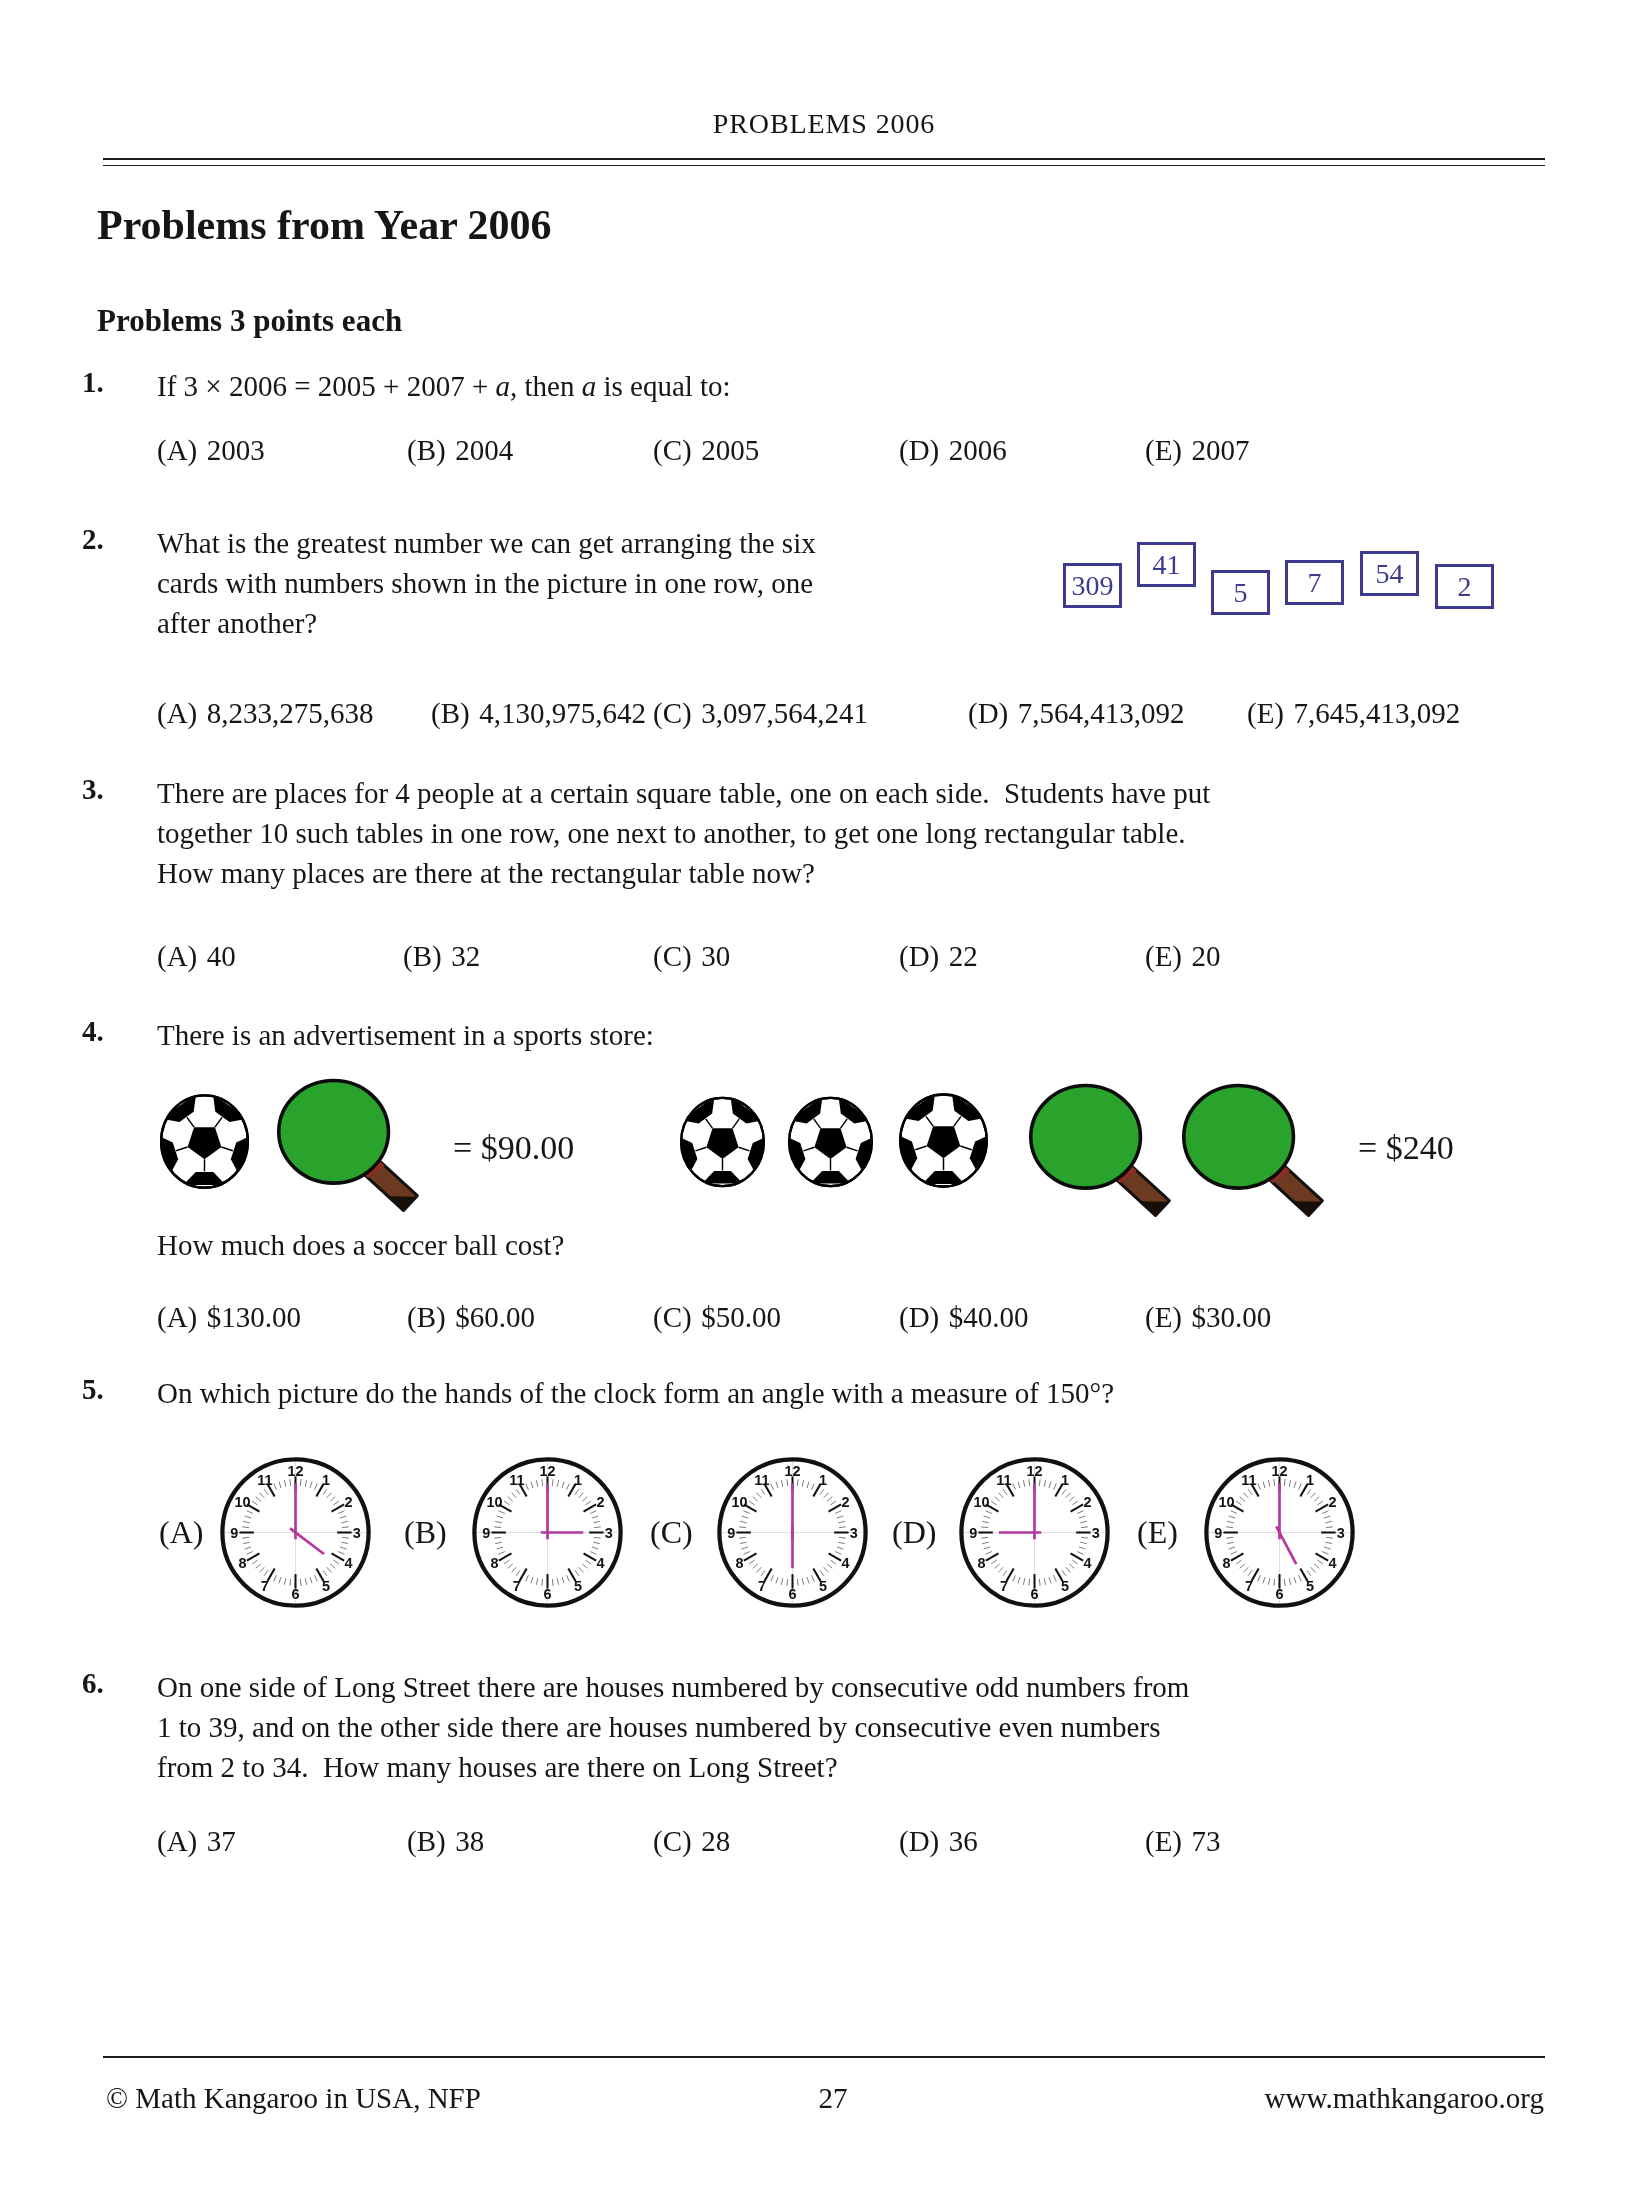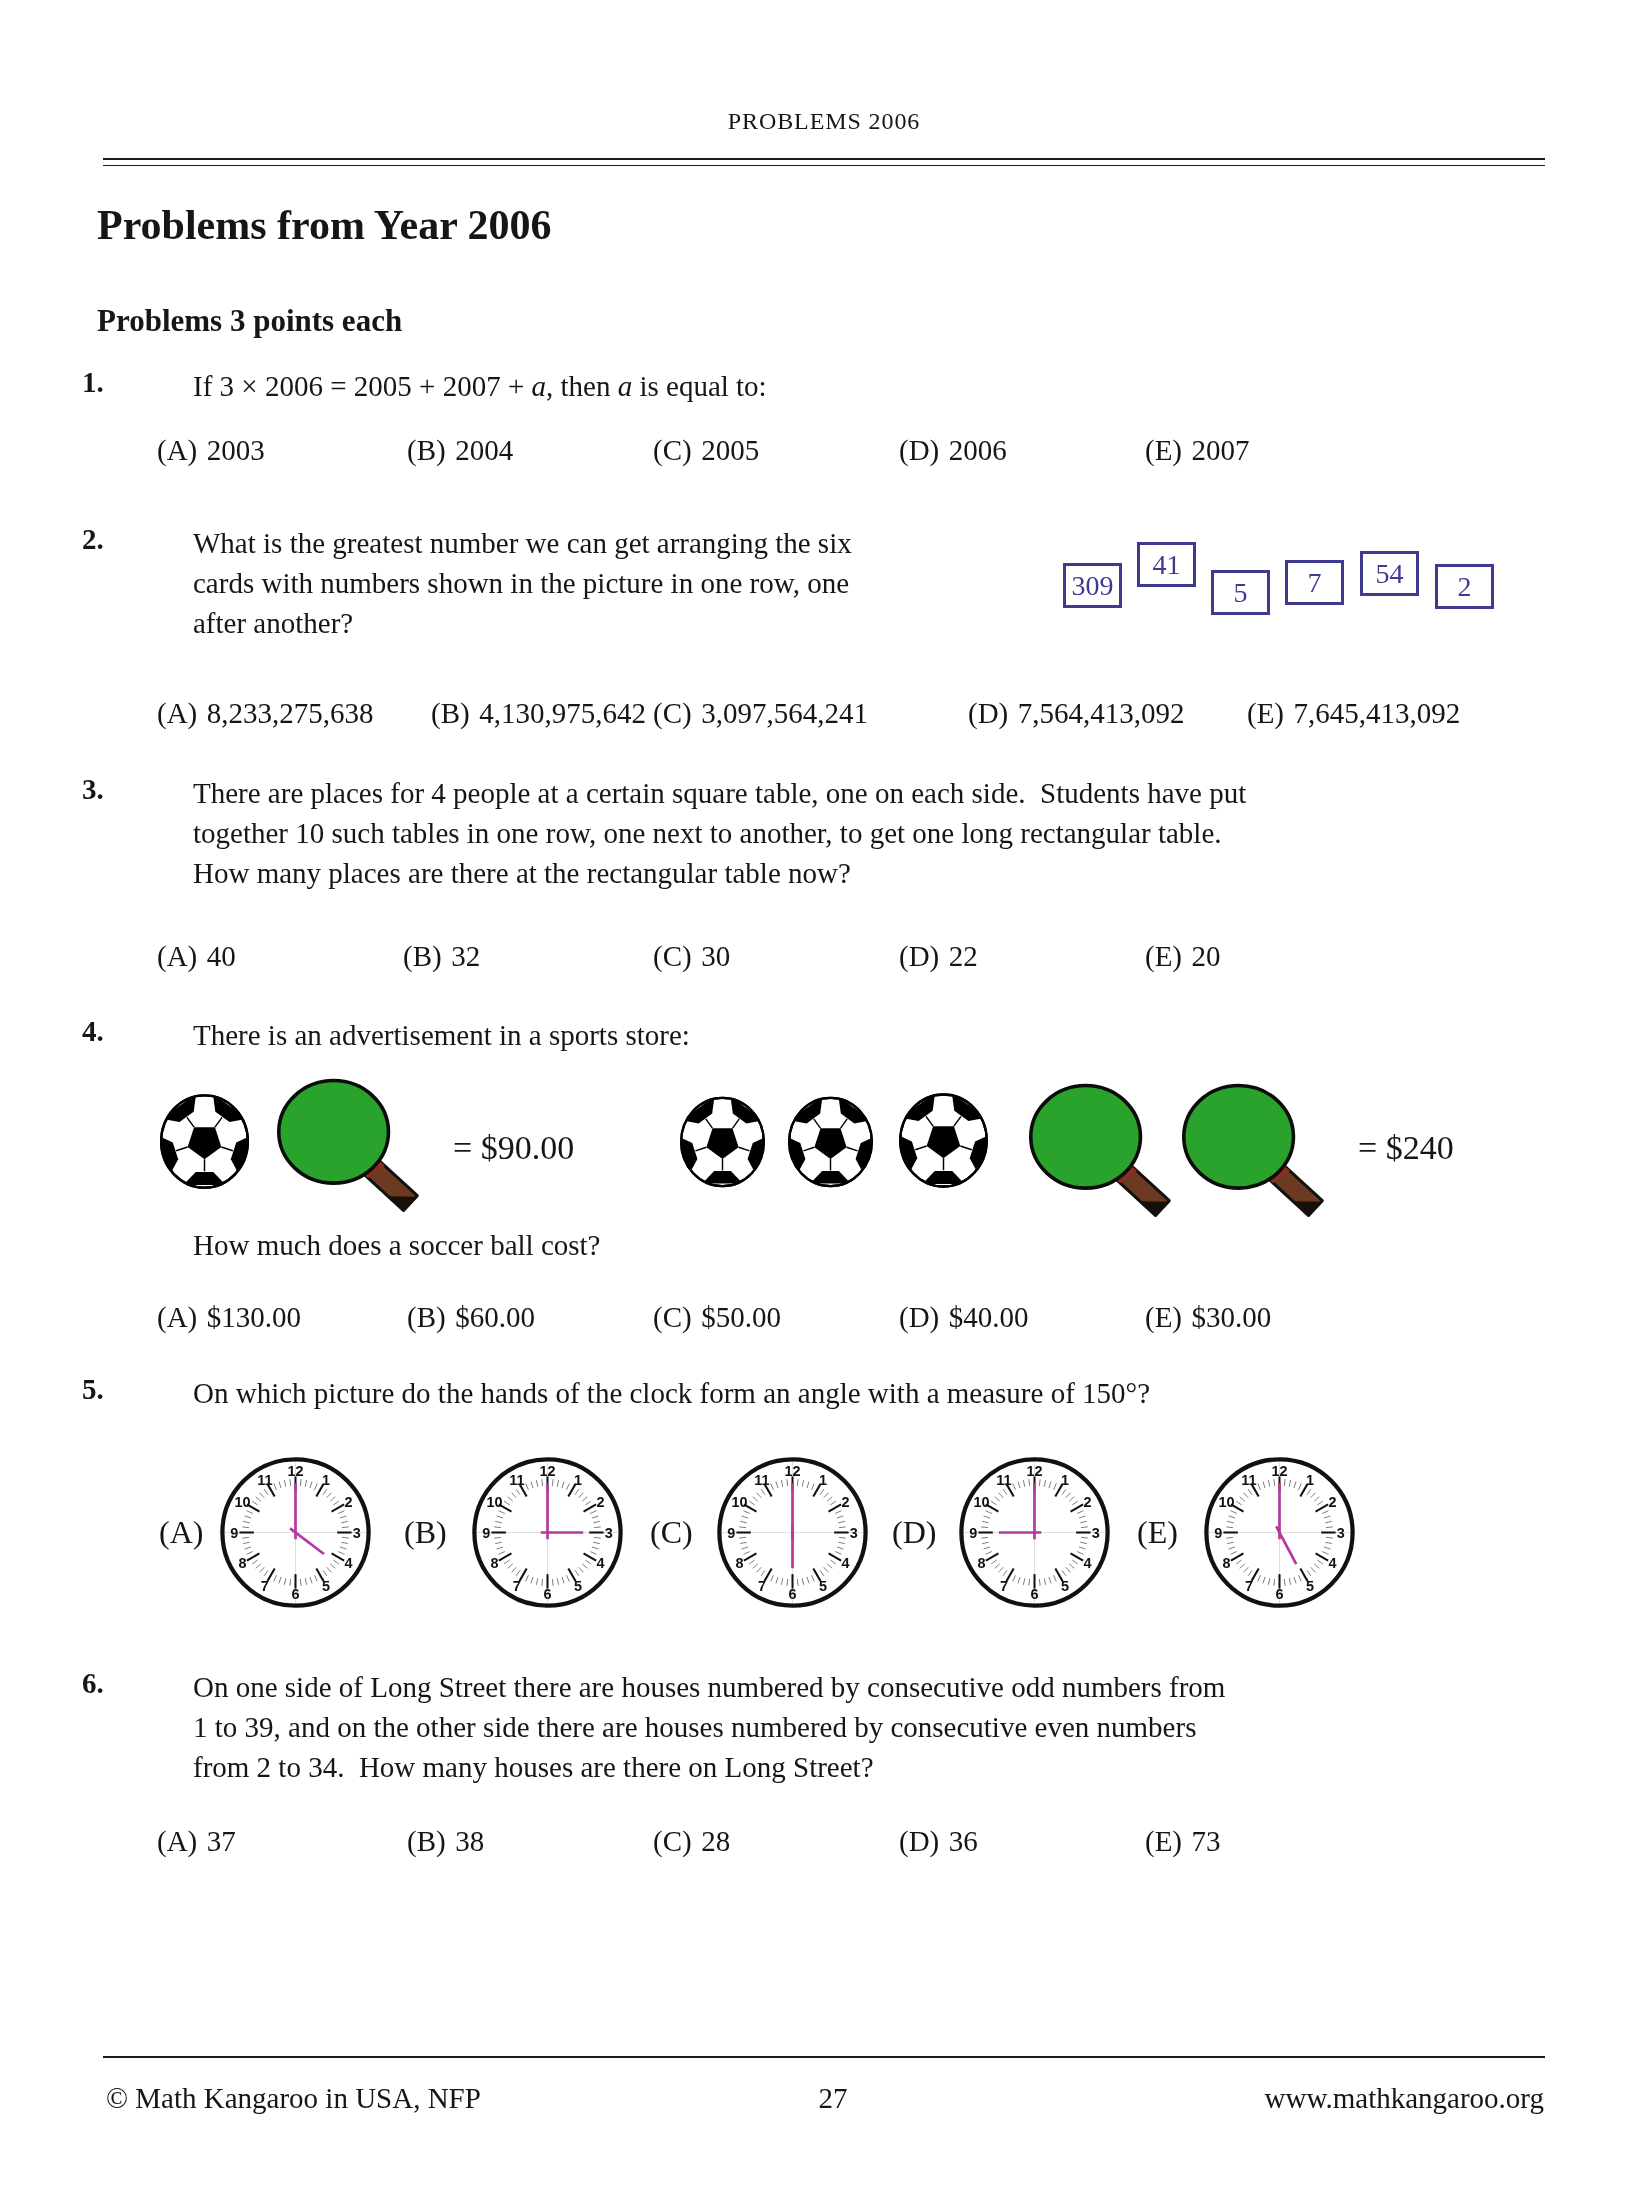--- a/index.html
+++ b/index.html
@@ -1,24 +1,24 @@
 <!DOCTYPE html>
 <html style="font-size:13.8px"><head>
 <meta charset="utf-8">
 <style>
   html,body{margin:0;padding:0;background:#ffffff;}
   body{width:1648px;height:2203px;position:relative;overflow:hidden;
        font-family:"Liberation Serif","DejaVu Serif",serif;color:#161616;}
   .abs{position:absolute;}
-  .hdr{left:0;top:108px;width:100%;text-align:center;font-size:24px;letter-spacing:0.9px;}
+  .hdr{left:0;top:108px;width:100%;text-align:center;font-size:28px;letter-spacing:0.9px;}
   .rule{left:103px;top:158px;width:1442px;height:5.2px;border-top:2.6px solid #1d1d1d;border-bottom:0.9px solid #1d1d1d;}
   .h1{left:97px;top:201px;font-size:42px;font-weight:bold;}
   .sect{left:97px;top:303px;font-size:31px;font-weight:bold;}
   .pnum{font-size:29px;font-weight:bold;}
-  .ptext{font-size:29px;line-height:40px;white-space:pre-wrap;margin-left:36px;}
+  .ptext{font-size:29px;line-height:40px;white-space:pre-wrap;}
   .optrow{font-size:29px;height:41px;}
   .opt{position:absolute;top:0;white-space:nowrap;text-align:right;}
   .opt .ol{margin-right:9.5px;}
   .card{width:59px;height:45px;box-sizing:border-box;border:3.4px solid #3d3a8f;background:#fff;
         color:#3d3a8f;font-size:28px;display:flex;align-items:center;justify-content:center;}
   .price{font-size:34px;white-space:nowrap;}
   .clock-letter{font-size:32px;}
   .ftr-rule{left:103px;top:2056px;width:1442px;height:0;border-top:2.6px solid #1d1d1d;}
   .ftr{font-size:29px;top:2082px;margin-left:9px;}
   .ftr-c{left:0;width:100%;text-align:center;}

